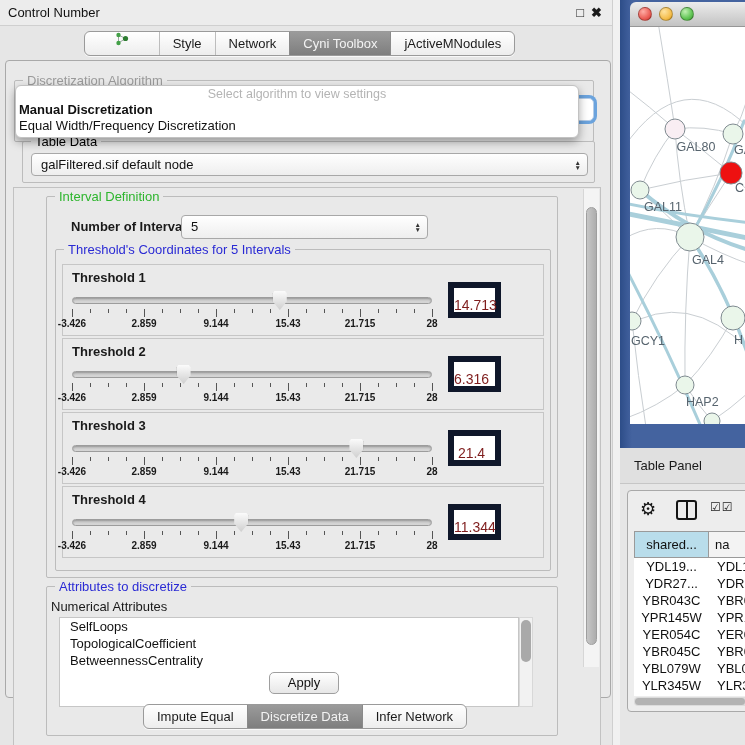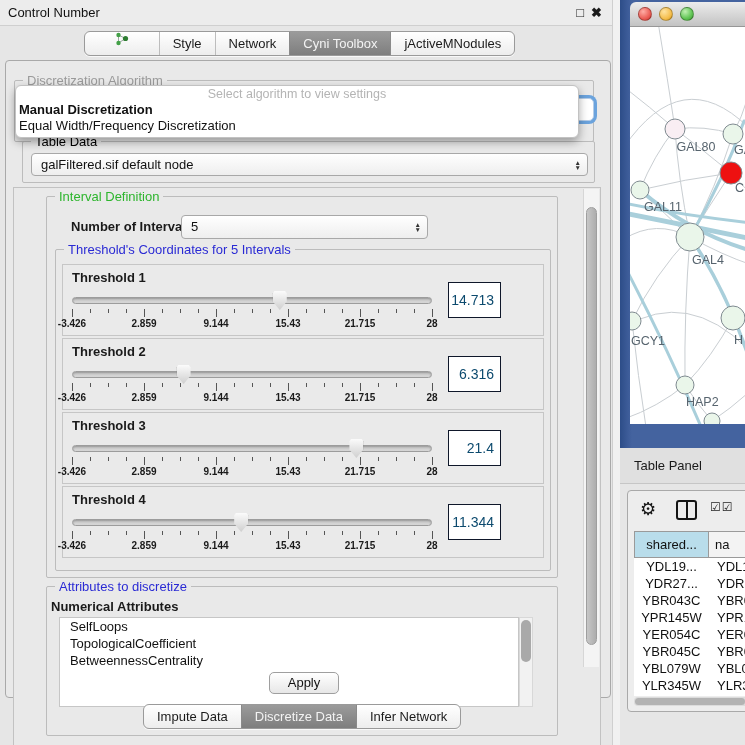--- a/index.html
+++ b/index.html
@@ -60,24 +60,24 @@
   .thr-rows{position:absolute;left:0;top:14px;right:0;}
   .thr-label{position:absolute;left:9px;top:5px;font-weight:bold;}
   .thr-slider{position:absolute;left:9px;top:26px;width:360px;height:40px;}
   .thr-track{position:absolute;left:0;top:6px;width:100%;height:7px;border-radius:4px;background:linear-gradient(#c2c2c2,#dadada);border:1px solid #9c9c9c;box-shadow:inset 0 1px 2px rgba(0,0,0,.22);}
   .thr-handle{position:absolute;top:0;width:14px;height:19px;background:linear-gradient(#fbfbfb,#cfcfcf);clip-path:polygon(12% 0,88% 0,100% 12%,100% 55%,50% 100%,0 55%,0 12%);filter:drop-shadow(0 0 1px #777);}
   .thr-ticks{position:absolute;left:0;top:17px;width:100%;height:9px;}
   .thr-ticks i{position:absolute;top:1px;width:1px;height:4px;background:#555;}
   .thr-ticks i.mj{height:8px;}
   .thr-ticklabels{position:absolute;left:0;top:27px;width:100%;height:12px;font-size:10px;font-weight:bold;color:#1a1a1a;}
   .thr-ticklabels span{position:absolute;transform:translateX(-50%);white-space:nowrap;}
-  .thr-value{position:absolute;left:385px;top:17px;width:53px;height:36px;background:#fff;border:1px solid #0f172a;font-size:14px;text-align:right;padding-right:6px;line-height:34px;color:#0c4a6e;}
+  .thr-value{position:absolute;left:385px;top:17px;width:53px;height:36px;background:#fff;border:6px solid #0f172a;font-size:14px;text-align:center;padding-right:6px;line-height:34px;color:#7f1d1d;}
 
   .attrs-group{left:32px;top:398px;width:512px;height:150px;}
-  .attrs-sub{position:absolute;left:4px;top:12px;font-weight:bold;}
+  .attrs-sub{position:absolute;left:4px;top:12px;font-weight:normal;}
   .listbox{position:absolute;left:12px;top:30px;width:460px;height:90px;background:#fff;border:1px solid #c6c6c6;overflow:hidden;}
   .listbox .li{height:17px;line-height:17px;padding-left:10px;color:#111;}
   .list-scroll{position:absolute;left:472px;top:30px;width:14px;height:90px;background:#f2f2f2;border:1px solid #d8d8d8;}
   .list-scroll .thumb{position:absolute;left:1px;top:2px;width:10px;height:42px;border-radius:5px;background:#a9a9a9;}
 
   .apply-btn{position:absolute;left:263px;top:611px;width:70px;height:22px;background:linear-gradient(#ffffff,#e7e7e7);border:1px solid #9f9f9f;border-radius:5px;text-align:center;line-height:20px;color:#111;}
 
   
   .right-panel{position:absolute;left:620px;top:0;width:125px;height:745px;background:#e6e6e6;overflow:hidden;}
   .net-frame{position:absolute;left:0;top:0;width:125px;height:448px;background:linear-gradient(90deg,#2d4d88 0px,#3d5c99 8px,#44639f 12px);}
@@ -361,21 +361,21 @@
         <div class="vscroll">
             <div class="thumb"></div>
           </div>
       </div>
 
       <div class="apply-btn">Apply</div>
     </div>
 
     <div class="segbar bottom-tabs">
       <div class="seg">
-          <span>Impute Data</span>
+          <span>Impute Equal</span>
         </div>
       <div class="seg sel">
           <span>Discretize Data</span>
         </div>
       <div class="seg">
           <span>Infer Network</span>
         </div>
     </div>
 
     <div class="lp-divider"></div>

